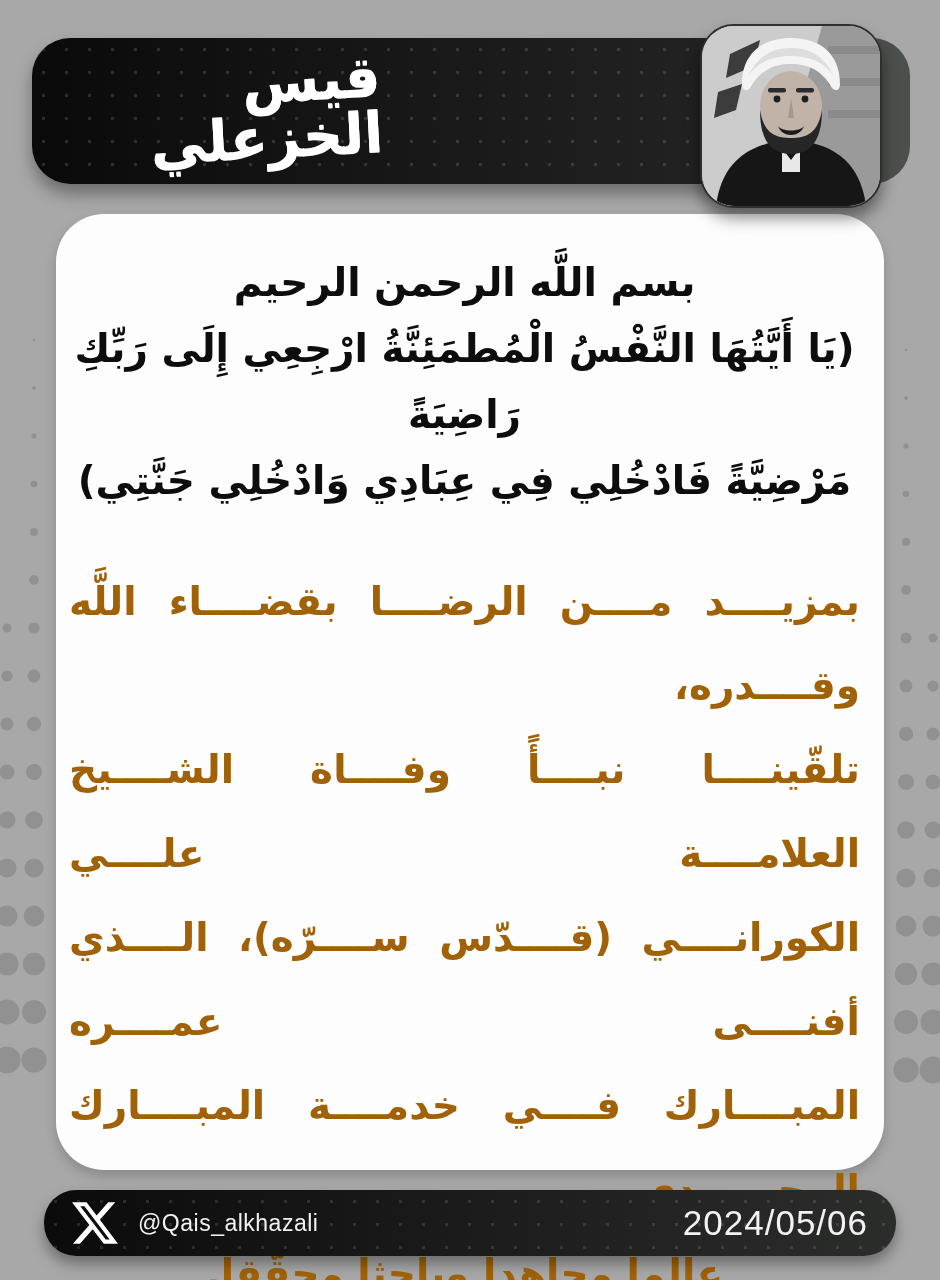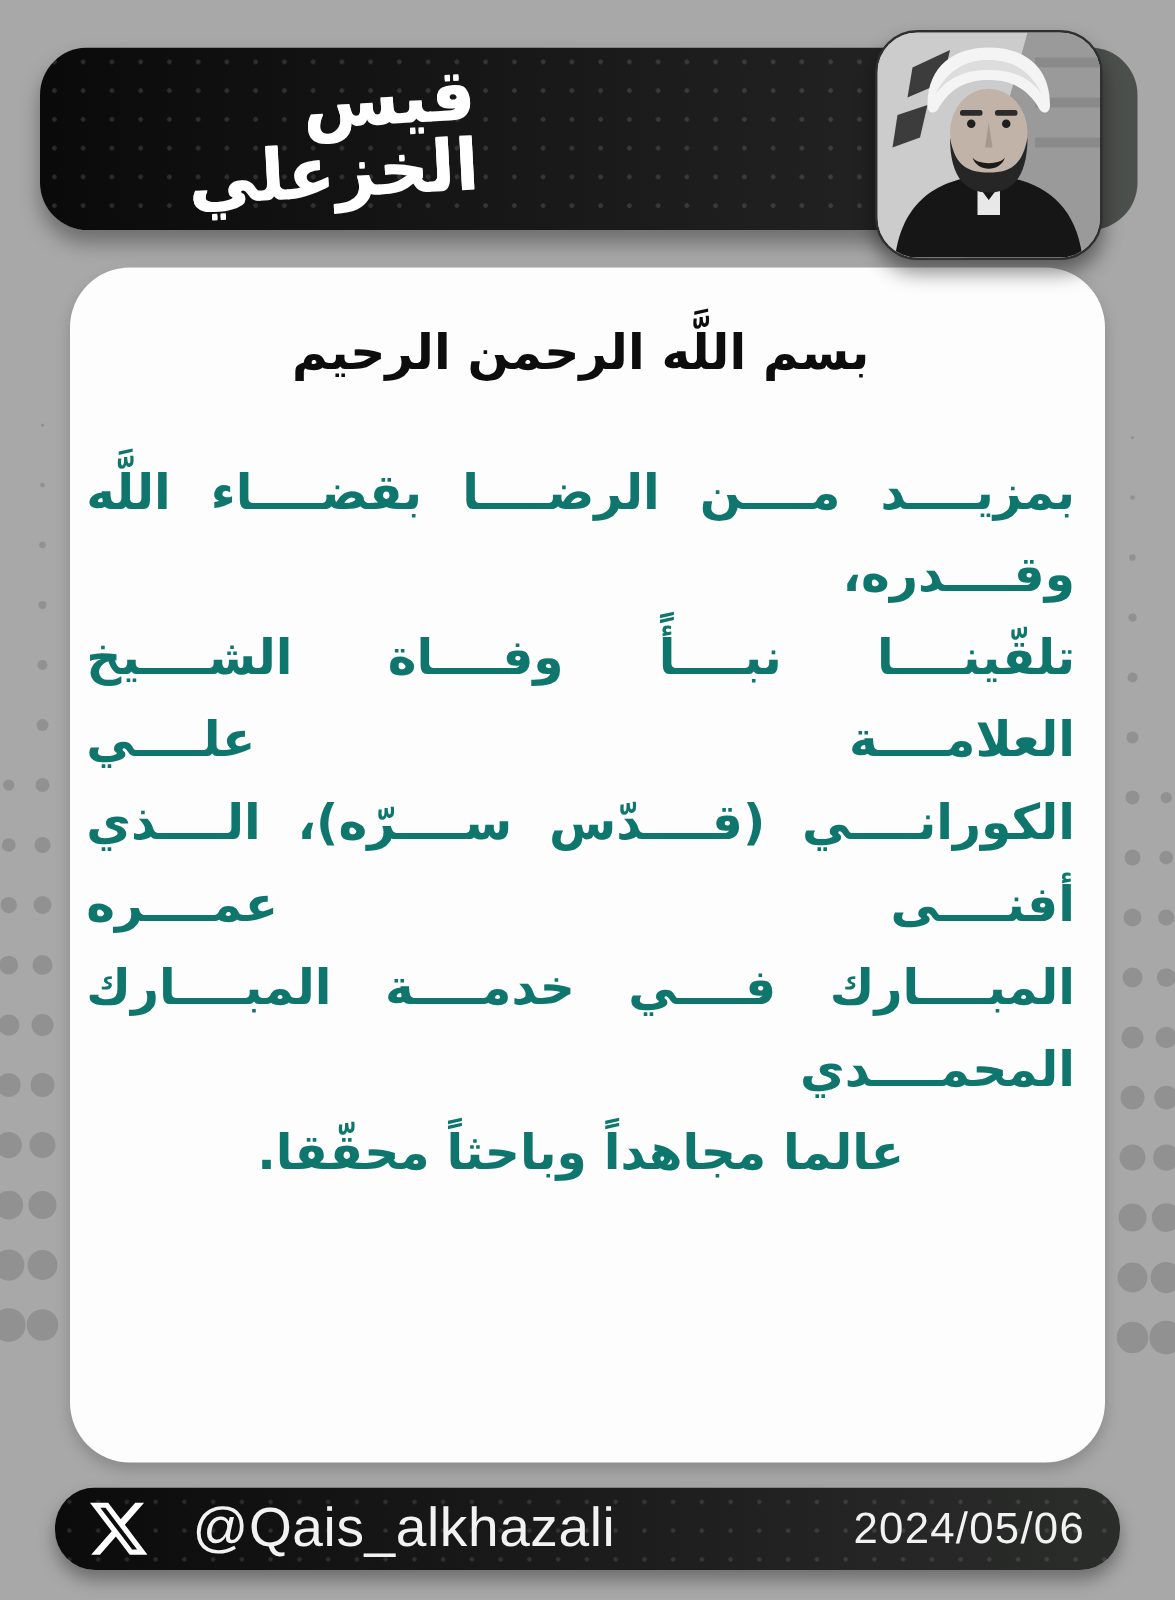--- a/index.html
+++ b/index.html
@@ -26,34 +26,34 @@
   .photo-frame{position:absolute;left:700px;top:24px;width:178px;height:180px;border-radius:34px;
     overflow:hidden;border:2px solid #2f2f2f;box-shadow:0 10px 16px rgba(0,0,0,0.45);
     z-index:4;background:#c9c9c9;}
   
   .card{position:absolute;left:56px;top:214px;width:828px;height:956px;border-radius:48px;
     background:#fdfdfd;z-index:2;box-sizing:border-box;padding:36px 24px 0 13px;
     box-shadow:0 6px 12px rgba(0,0,0,0.18);}
   .bismillah,.verse-line{direction:rtl;text-align:center;color:#0d0d0d;
     font-weight:bold;font-size:39px;line-height:66px;}
   .body-block{margin-top:46px;}
-  .body-line{direction:rtl;color:#0f766e;font-weight:bold;font-size:39px;line-height:66px;}
+  .body-line{direction:rtl;color:#a16207;font-weight:bold;font-size:39px;line-height:84px;}
   .align-stretch{text-align:justify;text-align-last:justify;}
   .align-center{text-align:center;}
   
   .footer{position:absolute;left:44px;top:1190px;width:852px;height:66px;border-radius:32px;
     background-image:
       radial-gradient(circle, rgba(200,200,200,0.15) 1.5px, transparent 2px),
       linear-gradient(90deg,#0b0b0b 0%,#1d1d1d 55%,#2b2d2b 100%);
     background-size:23px 23px,100% 100%;
     box-shadow:0 8px 14px rgba(0,0,0,0.35);
     z-index:2;display:flex;align-items:center;padding:0 28px;box-sizing:border-box;
     color:#f2f2f2;font-family:"Liberation Sans",sans-serif;}
   .x-logo{width:46px;height:46px;flex:0 0 auto;margin-right:20px;}
-  .handle{font-size:44px;letter-spacing:0.5px;margin-left:16px;}
+  .handle{font-size:23px;letter-spacing:0.5px;}
   .date{margin-left:auto;font-size:35px;letter-spacing:1px;direction:ltr;}
 </style>
 </head>
 <body>
 
 <div class="canvas">
 
   <svg class="halftone" style="left:0;top:320px;" width="60" height="780">
     <circle cx="34" cy="20" r="1.3"></circle>
       <circle cx="34" cy="68" r="1.9"></circle>
@@ -144,20 +144,22 @@
       <circle cx="103" cy="73" r="3.4" fill="#1f1f1f"></circle>
       <path d="M89,72 L86,92 L92,92 Z" fill="#a8988c"></path>
 
       <path d="M40,58 C40,26 62,12 89,12 C116,12 138,26 138,58 C138,64 134,66 130,62 C120,44 106,38 89,38 C72,38 58,44 48,62 C44,66 40,64 40,58 Z" fill="#f4f4f4"></path>
       <path d="M46,50 C56,30 70,22 89,22 C108,22 122,30 132,50 C122,36 108,30 89,30 C70,30 56,36 46,50 Z" fill="#dddddd"></path>
     </svg>
   </div>
 
   <div class="card">
     <div class="bismillah">بسم اللَّه الرحمن الرحيم</div>
+    <div class="verse-line">(يَا أَيَّتُهَا النَّفْسُ الْمُطمَئِنَّةُ ارْجِعِي إِلَى رَبِّكِ رَاضِيَةً</div>
+    <div class="verse-line">مَرْضِيَّةً فَادْخُلِي فِي عِبَادِي وَادْخُلِي جَنَّتِي)</div>
 
     <div class="body-block">
       <div class="body-line align-stretch">بمزيــــد مــــن الرضــــا بقضــــاء اللَّه وقــــدره،</div>
       <div class="body-line align-stretch">تلقّينــــا نبــــأً وفــــاة الشــــيخ العلامــــة علــــي</div>
       <div class="body-line align-stretch">الكورانــــي (قــــدّس ســــرّه)، الــــذي أفنــــى عمــــره</div>
       <div class="body-line align-stretch">المبــــارك فــــي خدمــــة المبــــارك المحمــــدي</div>
       <div class="body-line align-center">عالما مجاهداً وباحثاً محقّقا.</div>
 
     </div>
   </div>

